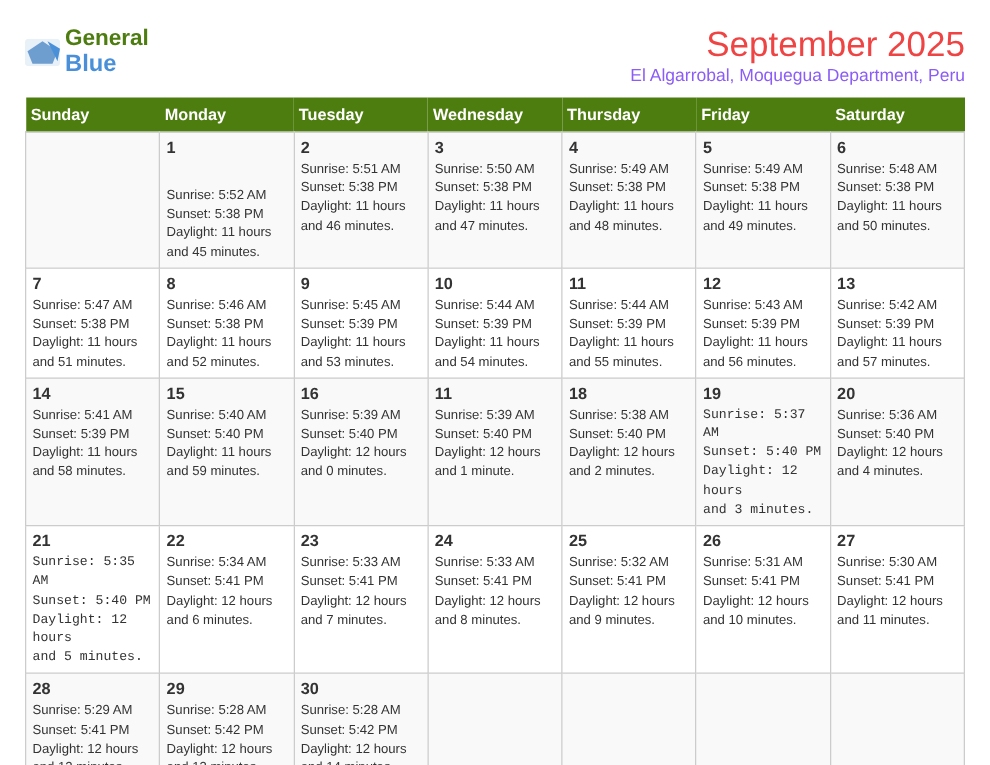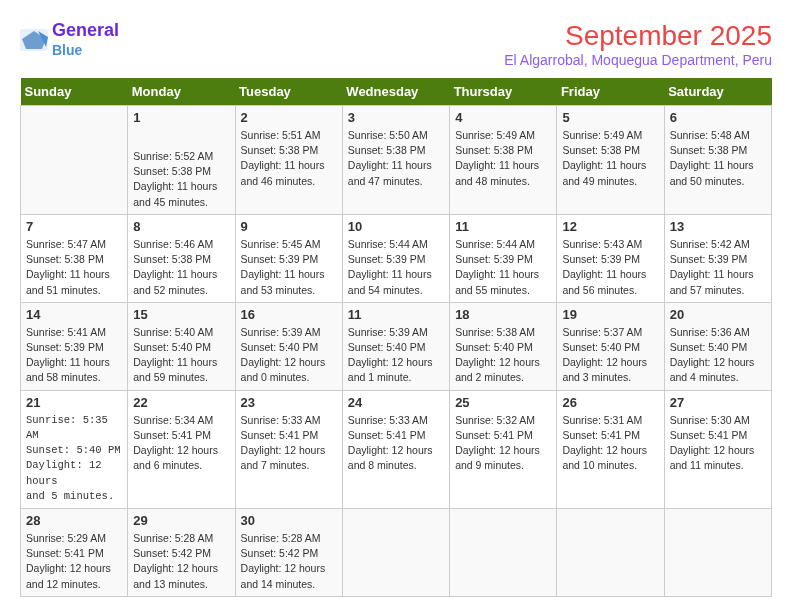--- a/index.html
+++ b/index.html
@@ -17,24 +17,24 @@
       margin-bottom: 10px;
     }
     .logo {
       display: flex;
       align-items: center;
       gap: 4px;
     }
     .logo-text-general {
       font-size: 18px;
       font-weight: bold;
-      color: #6d28d9;
+      color: #4d7c0f;
     }
     .logo-text-blue {
-      font-size: 14px;
+      font-size: 19px;
       font-weight: bold;
       color: #4a90d9;
     }
     .logo-icon {
       width: 28px;
       height: 22px;
     }
     .title-area {
       text-align: right;
     }
@@ -253,21 +253,21 @@
         </td>
         <td>
           <span class="day-number">18</span>
           <div class="day-info" style="white-space: pre-line;">Sunrise: 5:38 AM
 Sunset: 5:40 PM
 Daylight: 12 hours
 and 2 minutes.</div>
         </td>
         <td>
           <span class="day-number">19</span>
-          <div class="day-info" style="white-space: pre-line;">Sunrise: 5:37 AM
+          <div class="day-info" style="white-space: pre-line; font-family: Liberation Mono, monospace;">Sunrise: 5:37 AM
 Sunset: 5:40 PM
 Daylight: 12 hours
 and 3 minutes.</div>
         </td>
         <td>
           <span class="day-number">20</span>
           <div class="day-info" style="white-space: pre-line;">Sunrise: 5:36 AM
 Sunset: 5:40 PM
 Daylight: 12 hours
 and 4 minutes.</div>

